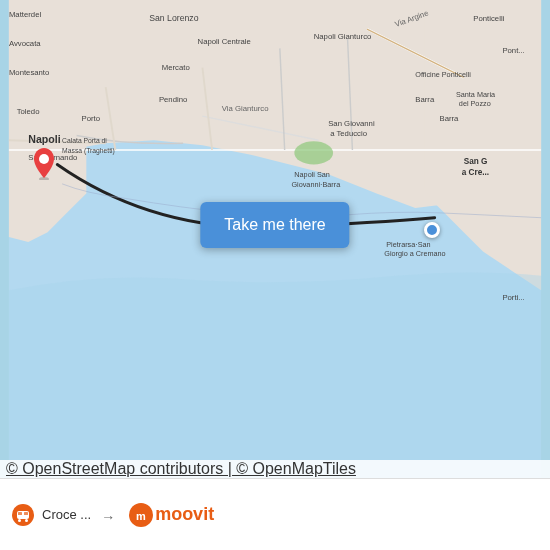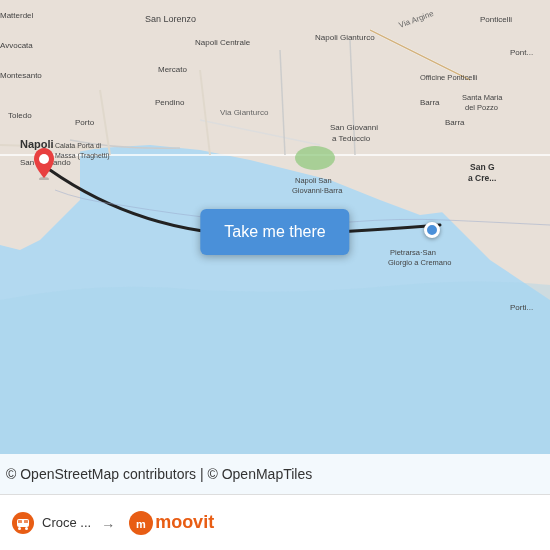--- a/index.html
+++ b/index.html
@@ -35,28 +35,29 @@
       box-shadow: 0 2px 8px rgba(0,0,0,0.3);
     }
 
     
     #attribution {
       position: absolute;
       bottom: 0;
       left: 0;
       right: 0;
       background: rgba(255,255,255,0.85);
-      font-size: 14px;
+      font-size: 16px;
       color: #333;
-      padding: 12px 6px;
+      padding: 0 6px;
+      text-decoration: underline;
     }
 
     
     #bottom-bar {
-      height: 56px;
+      height: 72px;
       background: white;
       display: flex;
       align-items: center;
       padding: 0 12px;
       border-top: 1px solid #ddd;
       gap: 8px;
     }
 
     #origin-icon {
       width: 22px;

